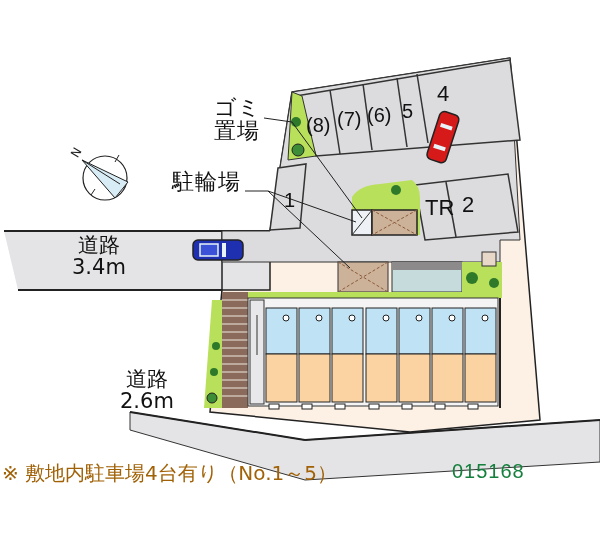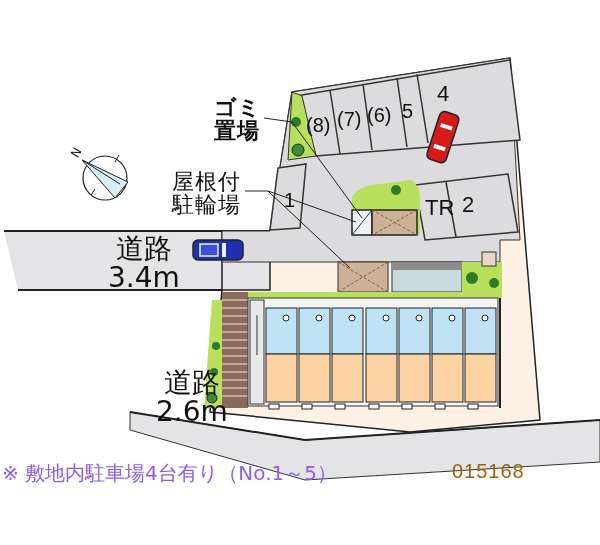--- a/index.html
+++ b/index.html
@@ -1,24 +1,24 @@
 <!DOCTYPE html>
 <html><head>
   <meta charset="utf-8">
   <style>
     html, body { margin: 0; padding: 0; background: #ffffff; }
     body { width: 600px; height: 545px; position: relative; overflow: hidden; font-family: "DejaVu Sans", sans-serif; }
     #plan { position: absolute; left: 0; top: 0; width: 600px; height: 545px; }
     .lbl { position: absolute; color: #111; line-height: 1.05; white-space: nowrap; font-family: "DejaVu Sans", sans-serif; }
     .lbl-big { font-size: 22px; letter-spacing: 1px; }
-    .lbl-road { font-size: 28px; text-align: center; margin-left: 36px; }
+    .lbl-road { font-size: 21px; text-align: center; }
     .lbl-space { font-size: 20px; font-family: "Liberation Sans", sans-serif; }
     .lbl-space-lg { font-size: 22px; font-family: "Liberation Sans", sans-serif; }
-    .footer-note { position: absolute; left: 2px; top: 460px; font-size: 20px; color: #8b5cf6; white-space: nowrap; font-family: "DejaVu Sans", sans-serif; }
-    .footer-code { position: absolute; left: 452px; top: 460px; font-size: 20px; color: #a16207; font-family: "Liberation Sans", sans-serif; letter-spacing: 1px; }
+    .footer-note { position: absolute; left: 2px; top: 460px; font-size: 20px; color: #a16207; white-space: nowrap; font-family: "DejaVu Sans", sans-serif; }
+    .footer-code { position: absolute; left: 452px; top: 460px; font-size: 20px; color: #15803d; font-family: "Liberation Sans", sans-serif; letter-spacing: 1px; }
   </style>
 </head>
 <body>
 
 <svg id="plan" viewBox="0 0 600 545" xmlns="http://www.w3.org/2000/svg">
 
   <g>
     <polygon points="130,412 305,440 600,420 600,462 305,480 130,430" fill="#e4e4e6" stroke="#333" stroke-width="1"></polygon>
     <line x1="130" y1="412" x2="305" y2="440" stroke="#222" stroke-width="2"></line>
     <line x1="305" y1="440" x2="600" y2="420" stroke="#222" stroke-width="2"></line>
@@ -180,26 +180,25 @@
   <g>
     <circle cx="105" cy="178" r="22" fill="none" stroke="#222" stroke-width="1.2"></circle>
     <polygon points="82,160 128,182 115,198" fill="#d8ecf6" stroke="#222" stroke-width="1"></polygon>
     <line x1="82" y1="160" x2="120" y2="184" stroke="#222"></line>
     <line x1="119" y1="155" x2="115" y2="162" stroke="#222"></line>
     <line x1="91" y1="195" x2="95" y2="189" stroke="#222"></line>
     <text x="72" y="157" font-size="12" font-family="DejaVu Sans, sans-serif" fill="#222" transform="rotate(-60 76 153)">N</text>
   </g>
 </svg>
 
-<div class="lbl lbl-big" style="left:214px; top:96px;font-weight:bold;">
+<div class="lbl lbl-big" style="left:214px; top:96px;">
   <div>ゴミ</div>
   <div>置場</div>
 </div>
 <div class="lbl lbl-big" style="left:172px; top:170px;">
-  <div>屋根付</div>
   <div>駐輪場</div>
 </div>
 <div class="lbl lbl-road" style="left:72px; top:234px;">
   <div>道路</div>
   <div>3.4m</div>
 </div>
 <div class="lbl lbl-road" style="left:120px; top:368px;">
   <div>道路</div>
   <div>2.6m</div>
 </div>

